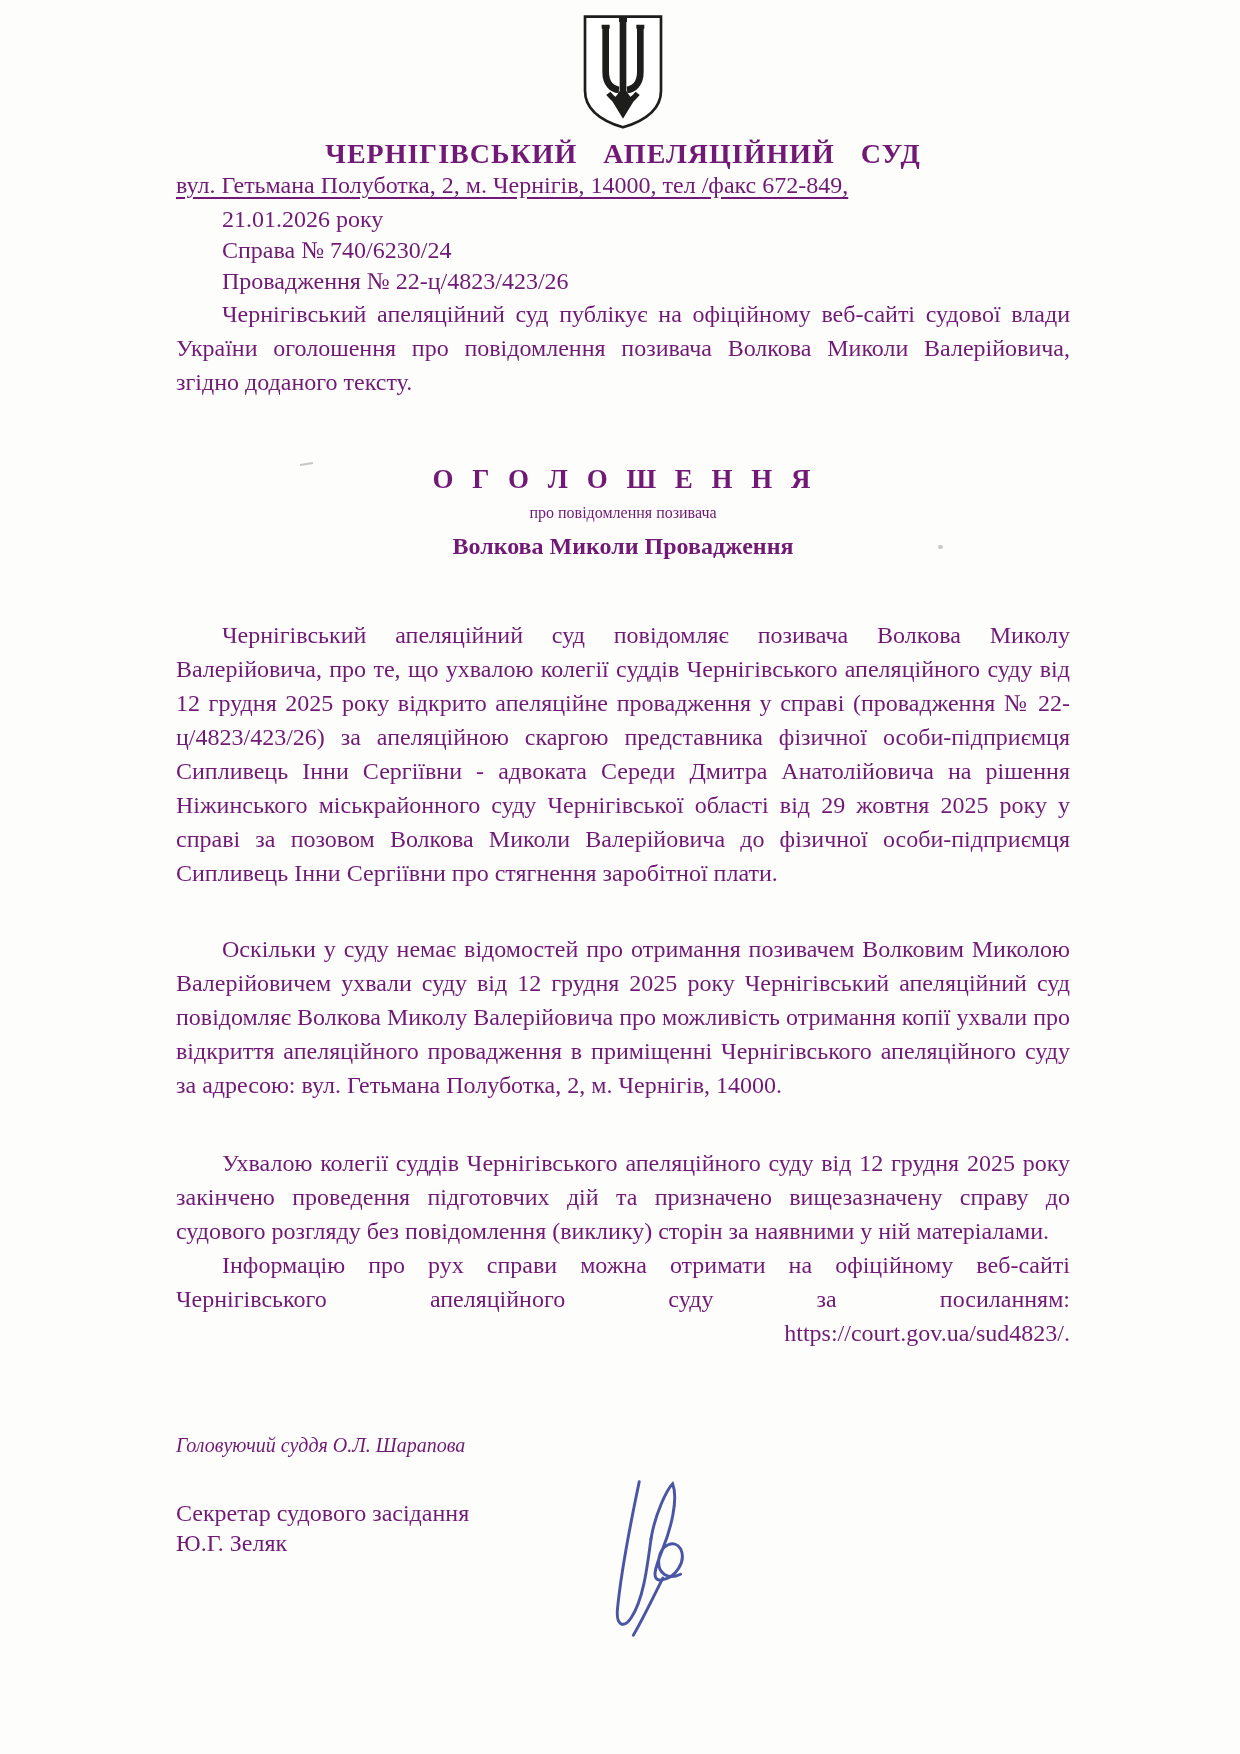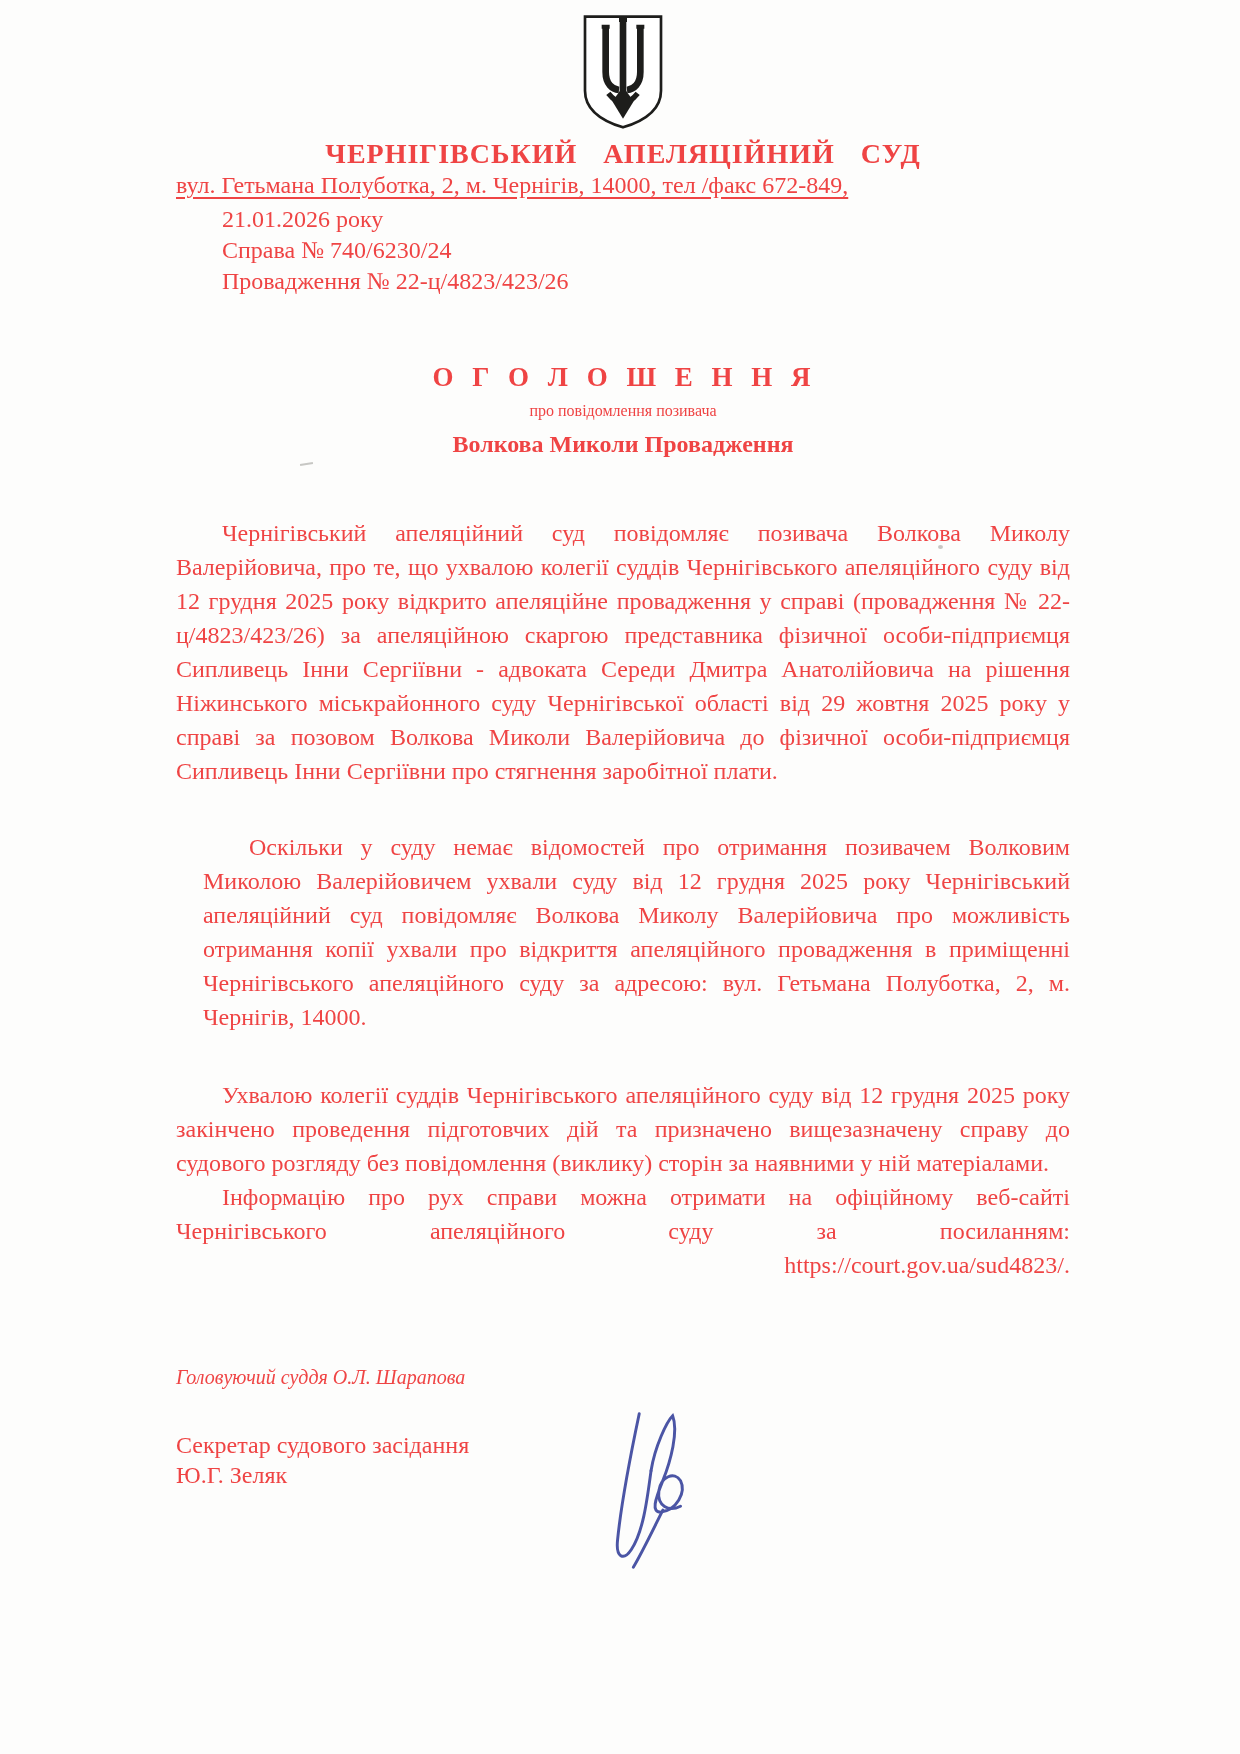--- a/index.html
+++ b/index.html
@@ -6,21 +6,21 @@
     margin: 0;
     padding: 0;
     background: #e8e8e8;
   }
   .page {
     position: relative;
     width: 1240px;
     height: 1754px;
     margin: 0 auto;
     background: #fdfdfc;
-    color: #ef4444;
+    color: #701a75;
     font-family: "Liberation Serif", "DejaVu Serif", serif;
     overflow: hidden;
   }
   .content {
     padding: 8px 170px 0 176px;
   }
   .emblem {
     width: 88px;
     height: 120px;
     margin: 4px auto 2px auto;
@@ -70,21 +70,21 @@
     margin-top: 2px;
   }
   .ann-subject {
     text-align: center;
     font-weight: bold;
     font-size: 24px;
     line-height: 31px;
     margin-top: 3px;
   }
   .p-notice   { margin-top: 56px; }
-  .p-copy     { margin-top: 42px; margin-left: 27px; }
+  .p-copy     { margin-top: 42px; }
   .p-hearing  { margin-top: 44px; }
   .p-info     { margin-top: 0; text-align-last: justify; }
   .url-line {
     font-size: 24px;
     line-height: 34px;
     text-align: right;
   }
   .sig-judge {
     margin-top: 80px;
     font-size: 20px;
@@ -139,20 +139,21 @@
 
     <div class="court-name">ЧЕРНІГІВСЬКИЙ АПЕЛЯЦІЙНИЙ СУД</div>
     <div class="court-address">вул. Гетьмана Полуботка, 2, м. Чернігів, 14000, тел /факс 672-849,</div>
 
     <div class="meta">
       <div>21.01.2026 року</div>
       <div>Справа № 740/6230/24</div>
       <div>Провадження № 22-ц/4823/423/26</div>
     </div>
 
+    <p class="par">Чернігівський апеляційний суд публікує на офіційному веб-сайті судової влади України оголошення про повідомлення позивача Волкова Миколи Валерійовича, згідно доданого тексту.</p>
 
     <div class="ann-title">О Г О Л О Ш Е Н Н Я</div>
     <div class="ann-sub">про повідомлення позивача</div>
     <div class="ann-subject">Волкова Миколи Провадження</div>
 
     <p class="par p-notice">Чернігівський апеляційний суд повідомляє позивача Волкова Миколу Валерійовича, про те, що ухвалою колегії суддів Чернігівського апеляційного суду від 12 грудня 2025 року відкрито апеляційне провадження у справі (провадження № 22-ц/4823/423/26) за апеляційною скаргою представника фізичної особи-підприємця Сипливець Інни Сергіївни - адвоката Середи Дмитра Анатолійовича на рішення Ніжинського міськрайонного суду Чернігівської області від 29 жовтня 2025 року у справі за позовом Волкова Миколи Валерійовича до фізичної особи-підприємця Сипливець Інни Сергіївни про стягнення заробітної плати.</p>
 
     <p class="par p-copy">Оскільки у суду немає відомостей про отримання позивачем Волковим Миколою Валерійовичем ухвали суду від 12 грудня 2025 року Чернігівський апеляційний суд повідомляє Волкова Миколу Валерійовича про можливість отримання копії ухвали про відкриття апеляційного провадження в приміщенні Чернігівського апеляційного суду за адресою: вул. Гетьмана Полуботка, 2, м. Чернігів, 14000.</p>
 
     <p class="par p-hearing">Ухвалою колегії суддів Чернігівського апеляційного суду від 12 грудня 2025 року закінчено проведення підготовчих дій та призначено вищезазначену справу до судового розгляду без повідомлення (виклику) сторін за наявними у ній матеріалами.</p>

